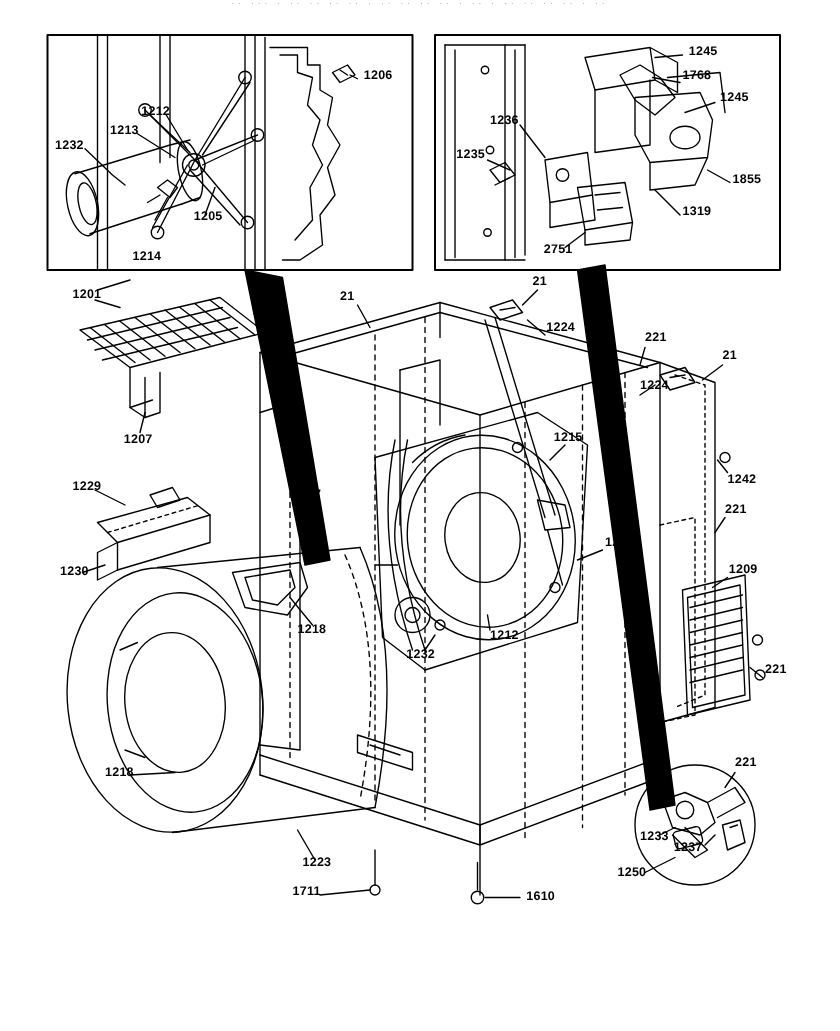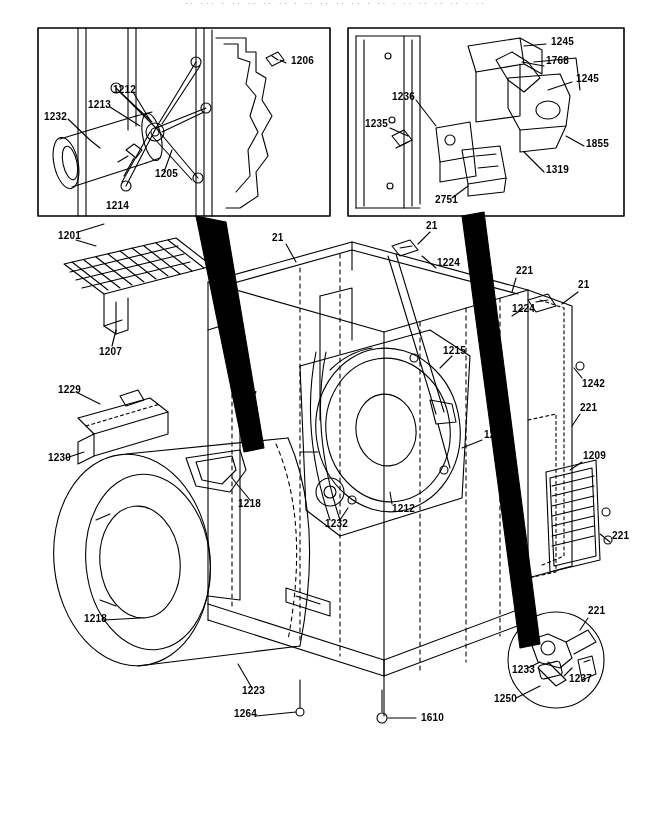--- a/index.html
+++ b/index.html
@@ -321,19 +321,19 @@
   <div class="lbl" style="left:484px; top:429px;">1213</div>
   <div class="lbl" style="left:48px; top:452px;">1230</div>
   <div class="lbl" style="left:583px; top:450px;">1209</div>
   <div class="lbl" style="left:238px; top:498px;">1218</div>
   <div class="lbl" style="left:392px; top:503px;">1212</div>
   <div class="lbl" style="left:325px; top:518px;">1232</div>
   <div class="lbl" style="left:612px; top:530px;">221</div>
   <div class="lbl" style="left:84px; top:613px;">1218</div>
   <div class="lbl" style="left:588px; top:605px;">221</div>
   <div class="lbl" style="left:512px; top:664px;">1233</div>
-  <div class="lbl" style="left:569px; top:673px;text-align:right;">1237</div>
+  <div class="lbl" style="left:539px; top:673px;text-align:right;">1237</div>
   <div class="lbl" style="left:242px; top:685px;">1223</div>
-  <div class="lbl" style="left:234px; top:708px;">1264</div>
+  <div class="lbl" style="left:234px; top:708px;">1711</div>
   <div class="lbl" style="left:421px; top:712px;">1610</div>
   <div class="lbl" style="left:494px; top:693px;">1250</div>
 
 </div>
 
 </body></html>

